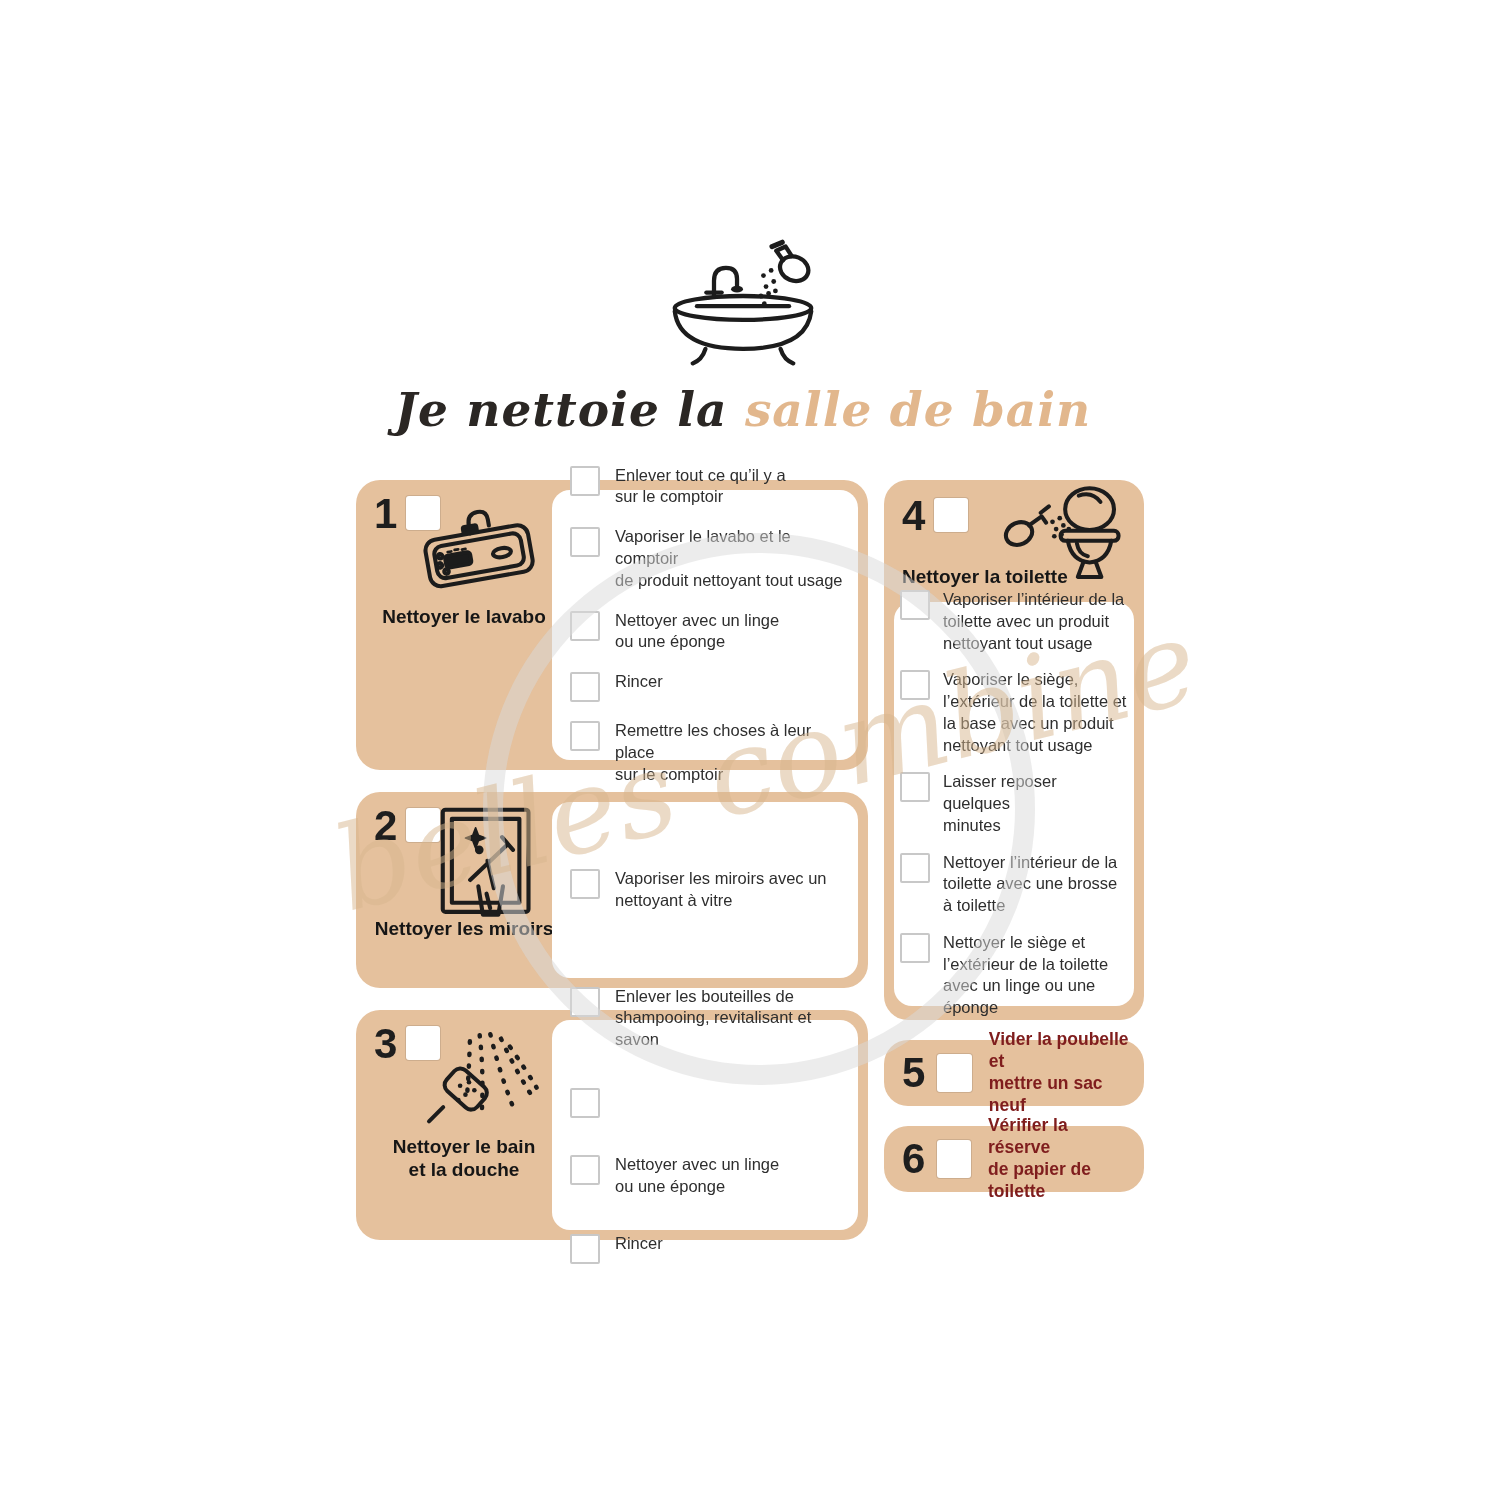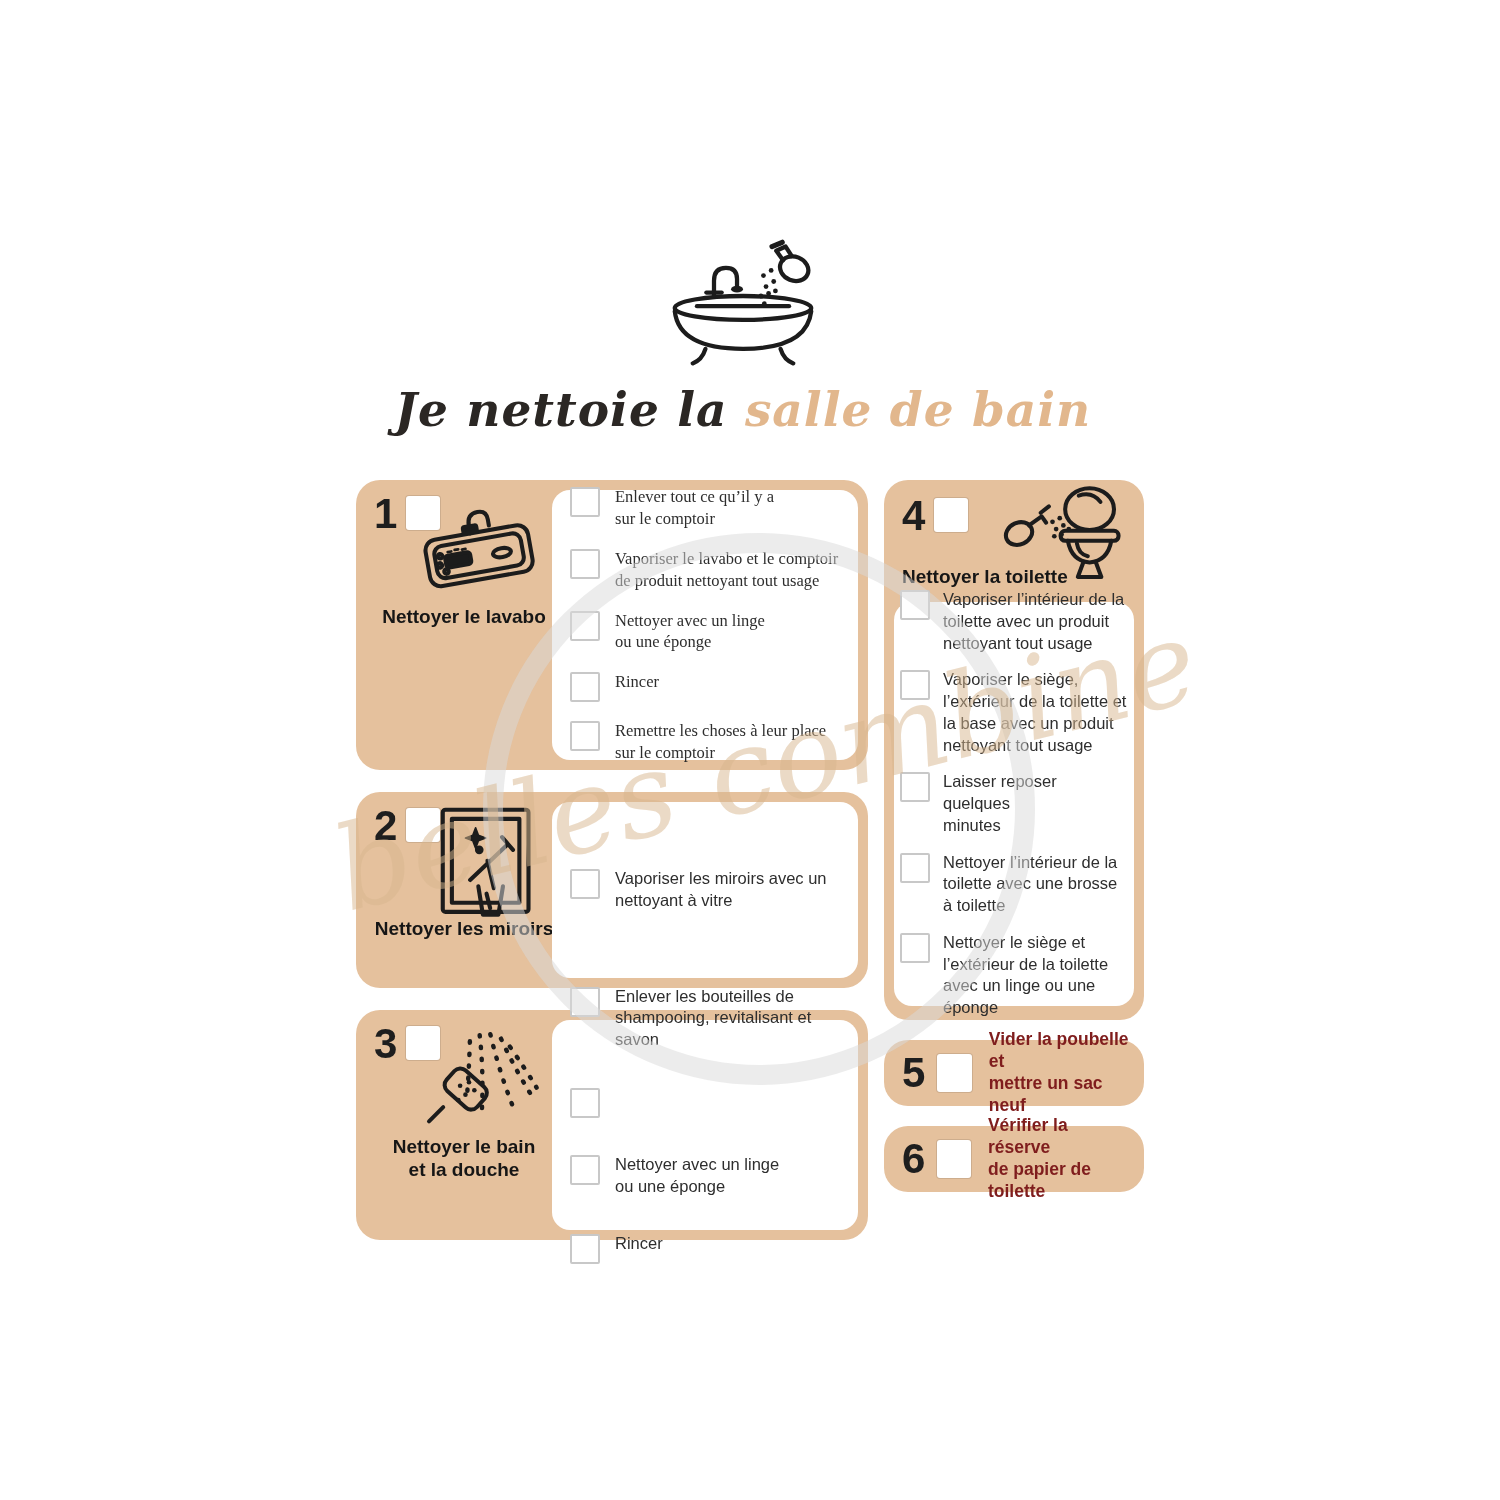--- a/index.html
+++ b/index.html
@@ -33,21 +33,21 @@
   .sec-icon{position:absolute;color:#1c1c1c;}
   .sec-icon svg{width:100%;height:100%;display:block;}
   .sec-1 .sec-icon{left:34px;top:6px;width:152px;height:104px;}
   .sec-2 .sec-icon{left:62px;top:-4px;width:114px;height:128px;}
   .sec-3 .sec-icon{left:48px;top:-2px;width:130px;height:120px;}
   .sec-label{position:absolute;top:114px;left:0;width:100%;text-align:center;font-weight:bold;
              font-size:19px;color:#161616;white-space:pre-line;line-height:1.2;}
 
   .panel{position:absolute;left:196px;top:10px;right:10px;bottom:10px;background:#fff;border-radius:18px;
          display:flex;flex-direction:column;justify-content:center;padding:12px 8px 12px 18px;box-sizing:border-box;}
-  .sec-1 .panel{gap:18px;font-family:Liberation Serif, serif;}
+  .sec-1 .panel{gap:18px;}
   .sec-2 .panel{gap:20px;}
   .sec-3 .panel{gap:36px;}
   .item{display:flex;align-items:flex-start;}
   .item-box{flex:none;width:26px;height:26px;border:2px solid #c8c8c8;border-radius:2px;background:#fff;margin-top:1px;}
   .item-text{margin-left:15px;font-size:16.5px;line-height:1.32;color:#2e2e2e;white-space:pre-line;}
 
   
   .sec-4 .num-row{left:18px;top:16px;}
   .sec-4 .sec-icon{right:6px;top:2px;left:auto;width:152px;height:104px;}
   .sec-4 .sec-label{top:86px;left:18px;width:auto;text-align:left;}

